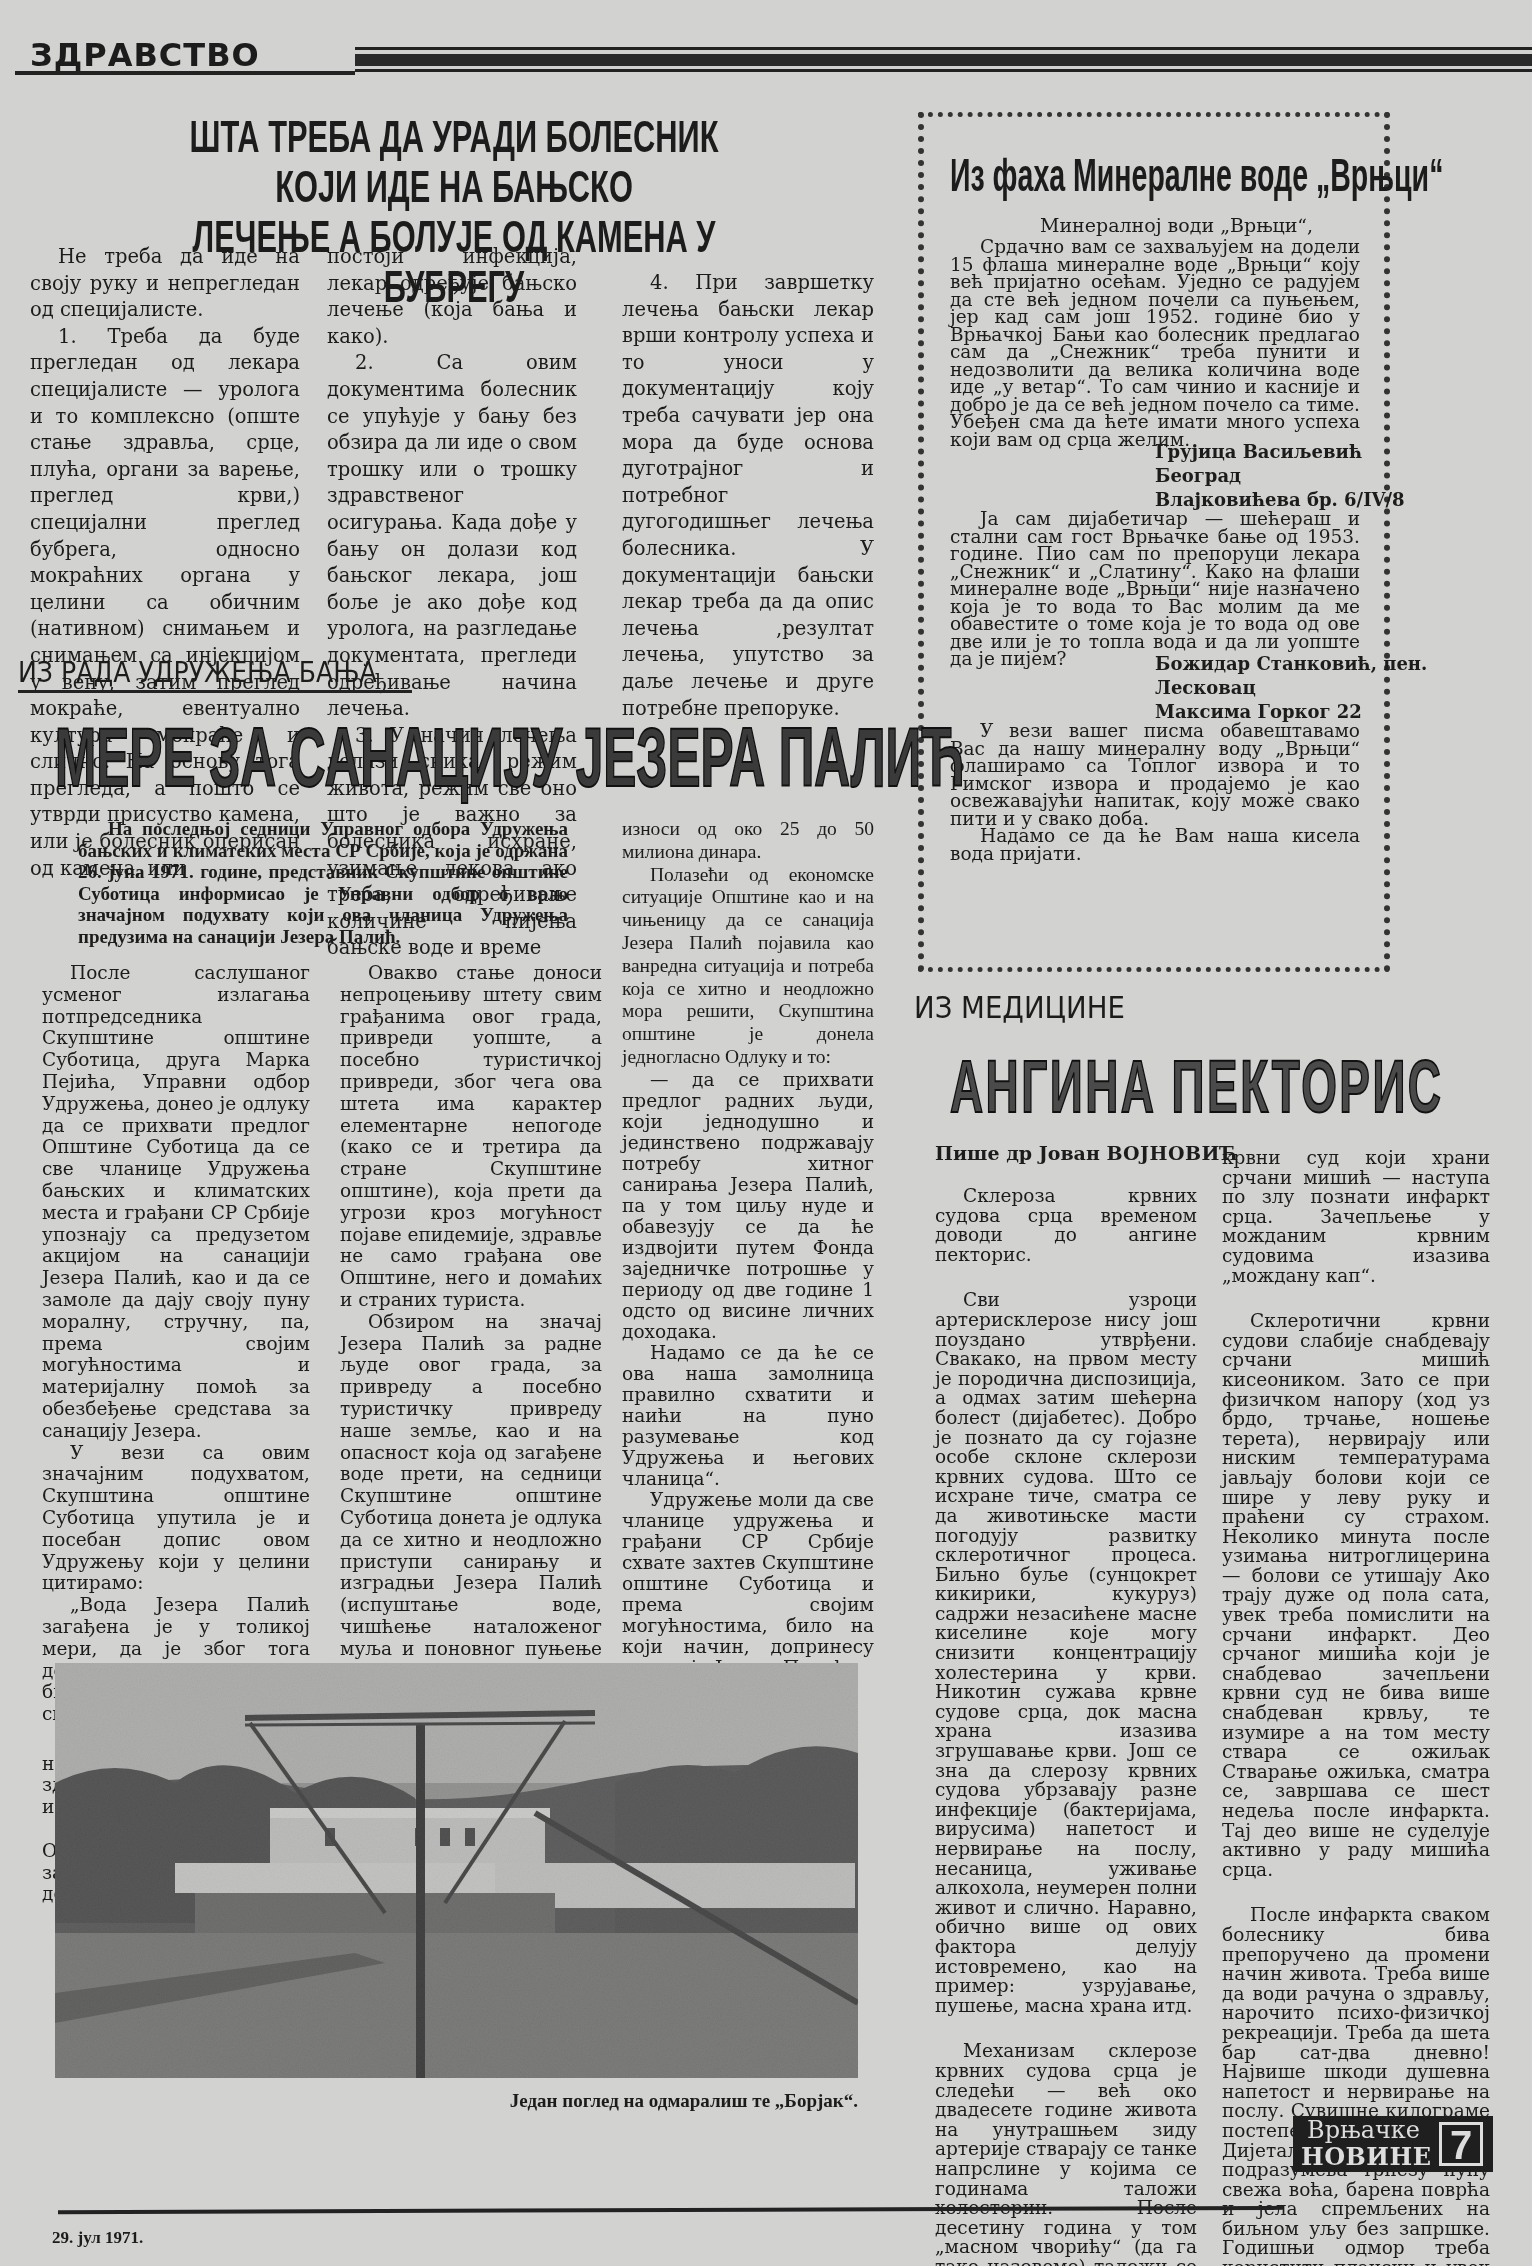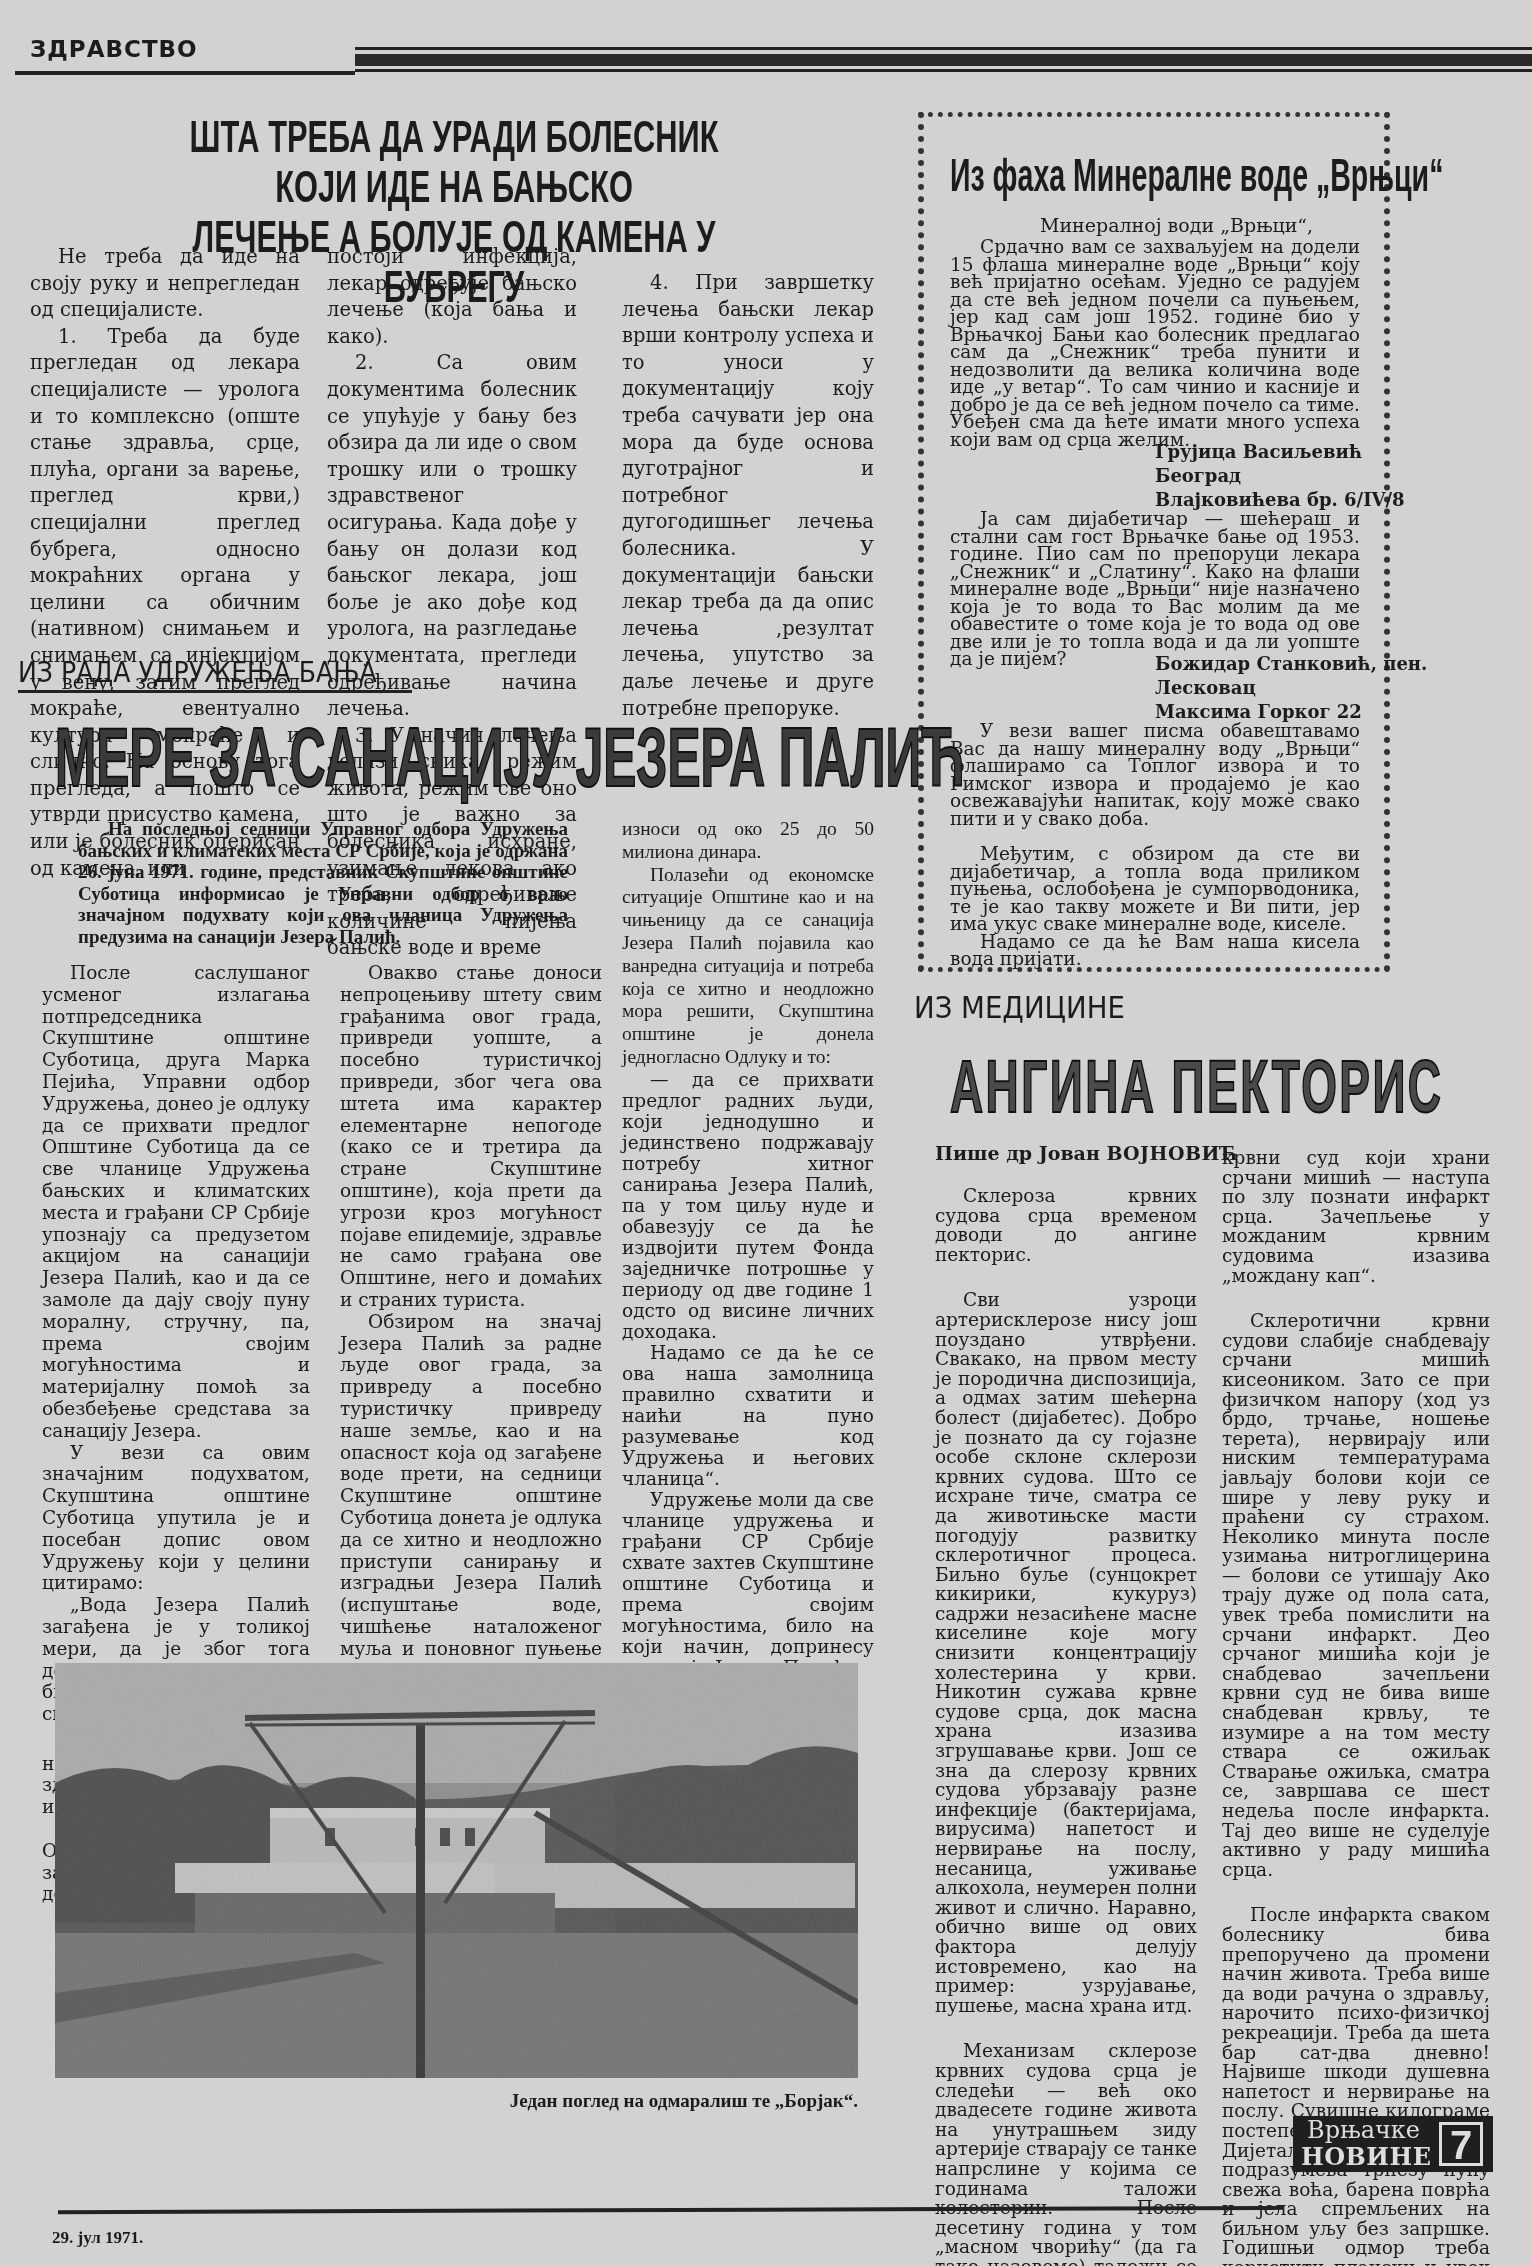--- a/index.html
+++ b/index.html
@@ -8,21 +8,21 @@
     background: #d2d2d0;
     color: #1c1c1c;
     font-family: "DejaVu Serif", serif;
   }
   .abs { position: absolute; }
   .col { position: absolute; font-size: 19.5px; line-height: 26.6px; text-align: justify; word-break: break-word; }
   .col p { margin: 0; text-indent: 28px; }
   .col p.gap { margin-top: 26px; }
 
   
-  #section-label { left: 30px; top: 36px; font-family: "DejaVu Sans", sans-serif; font-weight: bold; font-size: 23px; letter-spacing: 1px; }
+  #section-label { left: 30px; top: 36px; font-family: "DejaVu Sans", sans-serif; font-weight: bold; font-size: 32px; letter-spacing: 1px; }
   #section-underline { left: 15px; top: 71px; width: 340px; height: 4px; background: #222; }
   #section-rule-top { left: 355px; top: 47px; width: 1177px; height: 3px; background: #222; }
   #section-rule-mid { left: 355px; top: 54px; width: 1177px; height: 12px; background: #2a2a2a; }
   #section-rule-bot { left: 355px; top: 69px; width: 1177px; height: 3px; background: #222; }
 
   
   #a1-headline { left: 14px; top: 112px; width: 880px; text-align: center; font-family: "Liberation Sans", sans-serif; font-weight: bold; font-size: 44px; line-height: 50px; transform: scaleX(0.7); transform-origin: center top; letter-spacing: 0px; }
   #a1-headline span { display:block; }
 
   
@@ -97,21 +97,20 @@
 <div class="box-col" style="top:510px;">
   <p>Ја сам дијабетичар — шећераш и стални сам гост Врњачке бање од 1953. године. Пио сам по препоруци лекара „Снежник“ и „Слатину“. Како на флаши минералне воде „Врњци“ није назначено која је то вода то Вас молим да ме обавестите о томе која је то вода од ове две или је то топла вода и да ли уопште да је пијем?</p>
 </div>
 <div class="sig" style="top:652px;">
   <div>Божидар Станковић, пен.</div>
   <div>Лесковац</div>
   <div>Максима Горког 22</div>
 </div>
 <div class="box-col" style="top:722px;">
   <p>У вези вашег писма обавештавамо Вас да нашу минералну воду „Врњци“ флаширамо са Топлог извора и то Римског извора и продајемо је као освежавајући напитак, коју може свако пити и у свако доба.</p>
-  <p style="margin-top:18px">Међутим, с обзиром да сте ви дијабетичар, а топла вода приликом пуњења, ослобођена је сумпорводоника, те је као такву можете и Ви пити, јер има укус сваке минералне воде, киселе.</p>
   <p>Надамо се да ће Вам наша кисела вода пријати.</p>
 </div>
 
 <div class="abs" id="s2-kicker">ИЗ РАДА УДРУЖЕЊА БАЊА</div>
 <div class="abs" id="s2-kicker-line"></div>
 <div class="abs" id="s2-headline">МЕРЕ ЗА САНАЦИЈУ ЈЕЗЕРА ПАЛИЋ</div>
 <div class="abs" id="s2-lead">
   <p>На последњој седници Управног одбора Удружења бањских и климатских места СР Србије, која је одржана 26. јуна 1971. године, представник Скупштине општине Суботица информисао је Управни одбор о врло значајном подухвату који ова чланица Удружења предузима на санацији Језера Палић.</p>
 </div>
 

